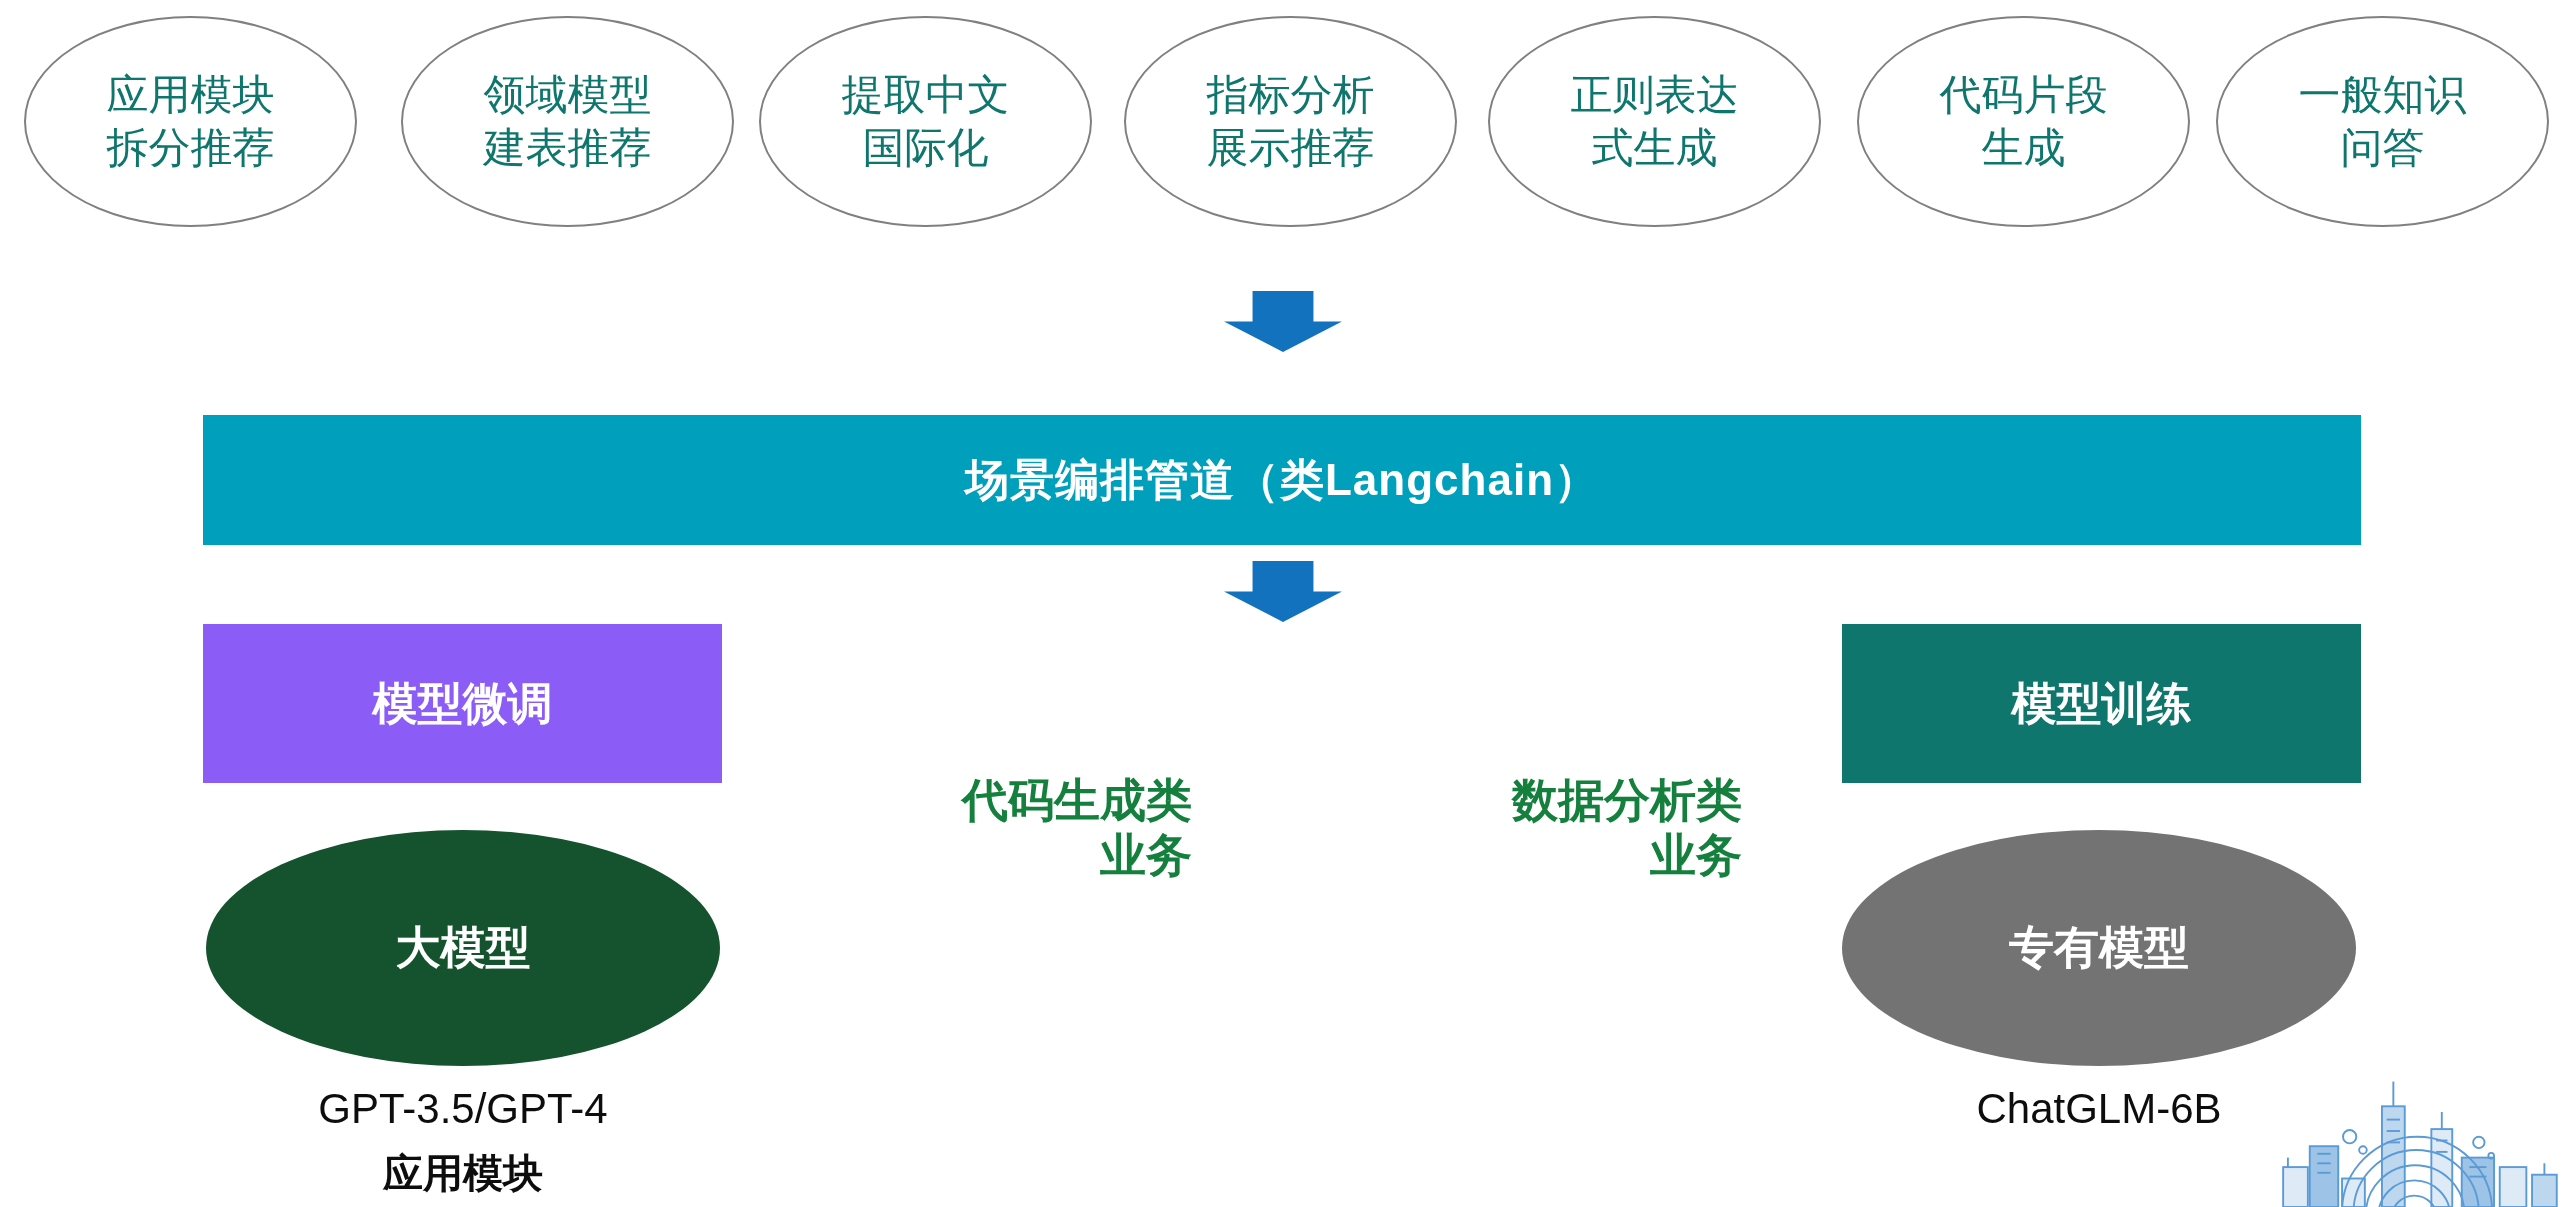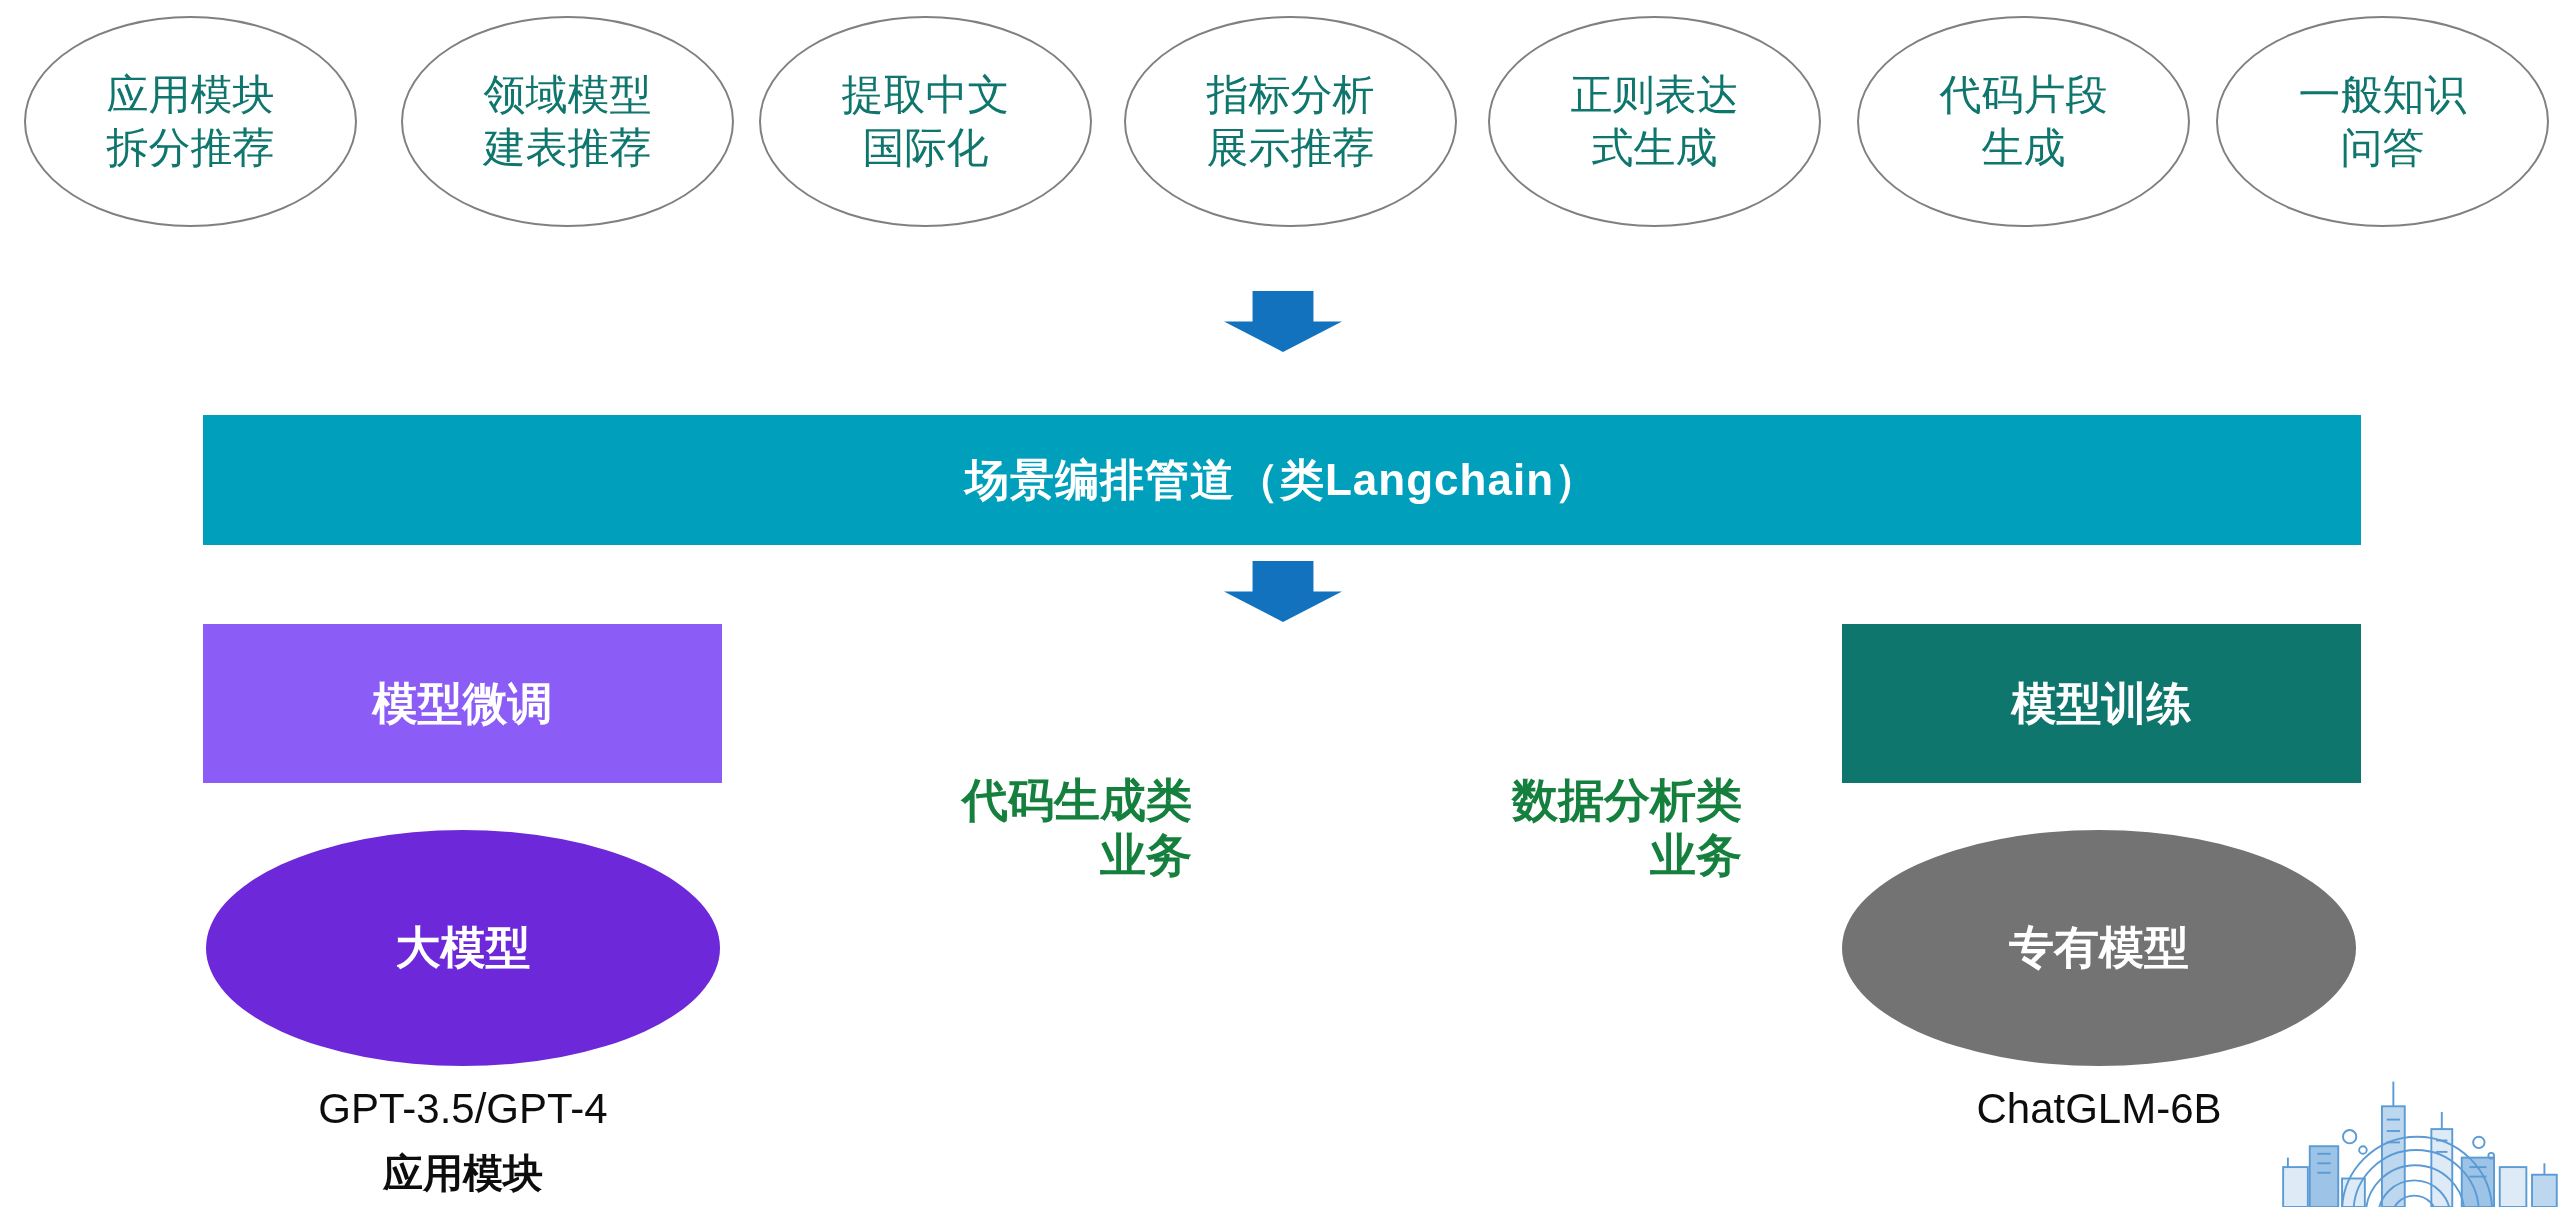--- a/index.html
+++ b/index.html
@@ -72,21 +72,21 @@
   .shape-ellipse {
     position: absolute;
     top: 830px;
     width: 514px;
     height: 236px;
     border-radius: 50%;
     display: flex;
     align-items: center;
     justify-content: center;
   }
-  .shape-ellipse.orange { left: 206px; background: #6d28d9; }
+  .shape-ellipse.orange { left: 206px; background: #14532d; }
   .shape-ellipse.blue   { left: 1842px; background: #737373; }
   .shape-label {
     color: #ffffff;
     font-size: 45px;
     font-weight: bold;
   }
   .business-label {
     position: absolute;
     top: 773px;
     width: 381px;

